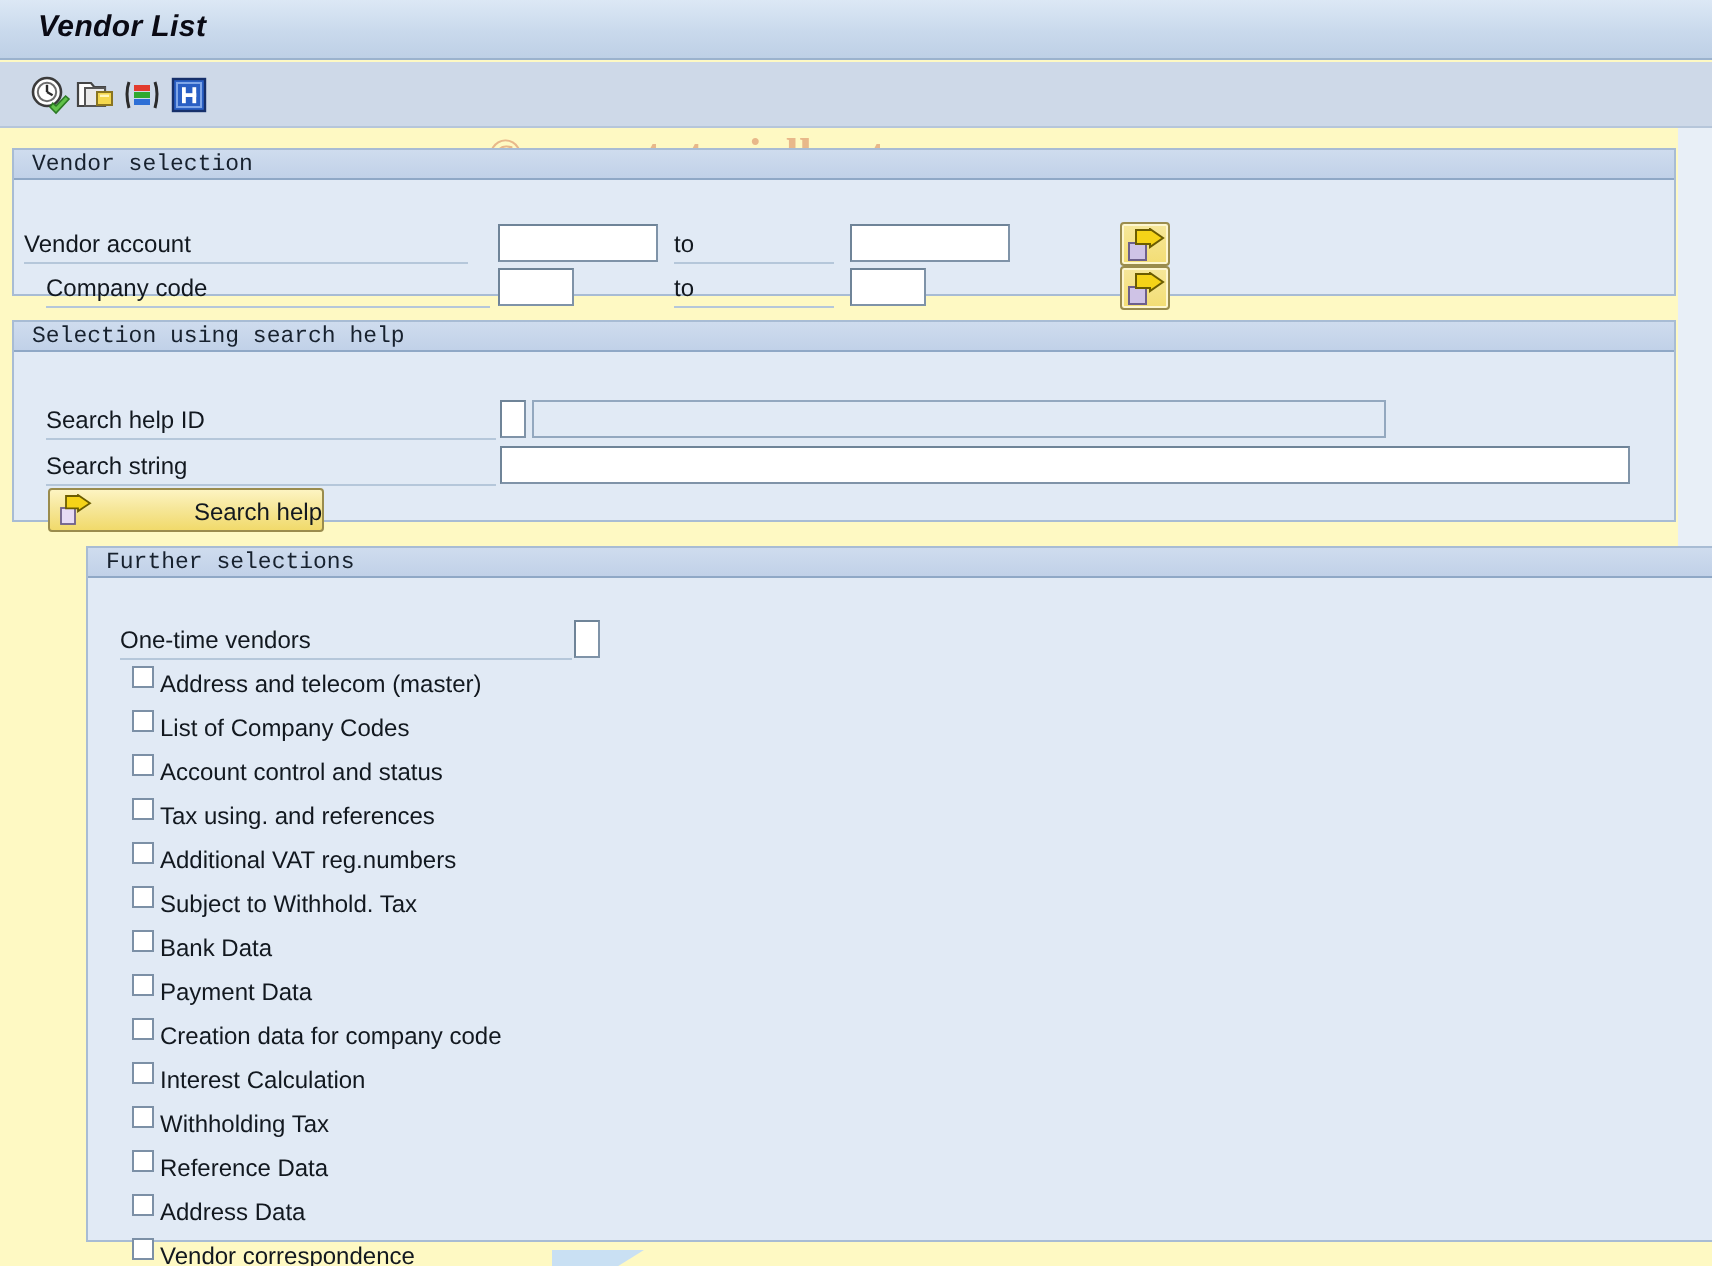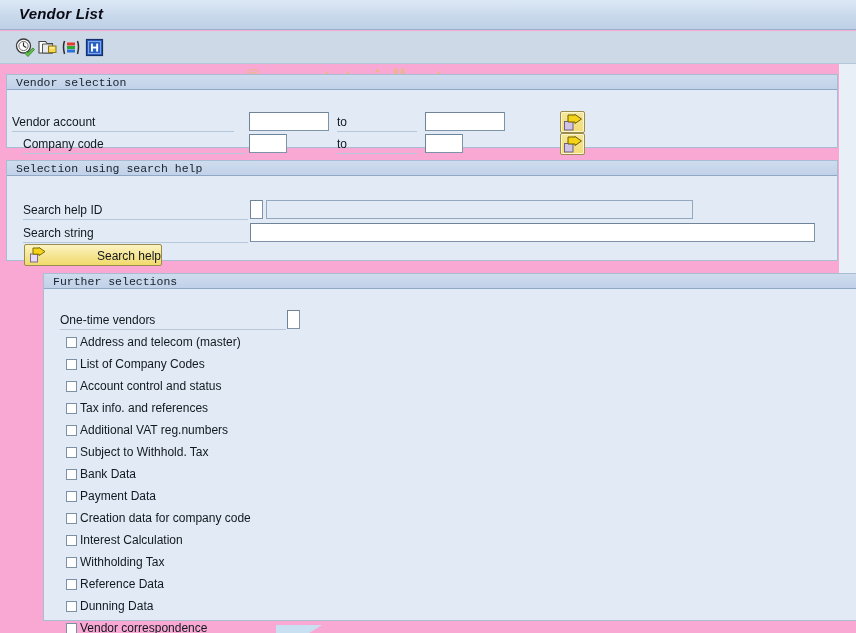--- a/index.html
+++ b/index.html
@@ -6,21 +6,21 @@
   html, body {
     margin: 0; padding: 0;
     width: 856px; height: 633px;
     background: #ffffff;
     font-family: "Liberation Sans", sans-serif;
     overflow: hidden;
   }
   #app {
     position: relative;
     width: 856px; height: 633px;
-    background: #f9a8d4;
+    background: #fef9c3;
   }
 
   
   .titlebar {
     position: absolute; left: 0; top: 0;
     width: 856px; height: 30px;
     background: linear-gradient(to bottom, #dce8f5 0%, #c9d9ec 55%, #bed0e6 100%);
     border-bottom: 1px solid #9bb2cd;
   }
   .titlebar .title {
@@ -133,21 +133,21 @@
     position: absolute; left: 0; right: 0; top: 0;
     text-align: right; line-height: 22px;
     font-size: 12px; color: #12181f;
     padding-left: 18px;
   }
 
   
   .cbrow {
     position: absolute; left: 22px;
     height: 18px;
-    display: flex; align-items: center;
+    display: flex; align-items: flex-start;
     cursor: pointer;
   }
   .cbox {
     width: 11px; height: 11px;
     background: #ffffff;
     border: 1px solid #7c90a6;
     flex: 0 0 auto;
     margin-right: 3px;
   }
   .cblabel {
@@ -295,21 +295,21 @@
       <div class="cbrow" style="top:66px;">
         <span class="cbox"></span>
         <span class="cblabel">List of Company Codes</span>
       </div>
       <div class="cbrow" style="top:88px;">
         <span class="cbox"></span>
         <span class="cblabel">Account control and status</span>
       </div>
       <div class="cbrow" style="top:110px;">
         <span class="cbox"></span>
-        <span class="cblabel">Tax info. and references</span>
+        <span class="cblabel">Tax using. and references</span>
       </div>
       <div class="cbrow" style="top:132px;">
         <span class="cbox"></span>
         <span class="cblabel">Additional VAT reg.numbers</span>
       </div>
       <div class="cbrow" style="top:154px;">
         <span class="cbox"></span>
         <span class="cblabel">Subject to Withhold. Tax</span>
       </div>
       <div class="cbrow" style="top:176px;">
@@ -331,21 +331,21 @@
       <div class="cbrow" style="top:264px;">
         <span class="cbox"></span>
         <span class="cblabel">Withholding Tax</span>
       </div>
       <div class="cbrow" style="top:286px;">
         <span class="cbox"></span>
         <span class="cblabel">Reference Data</span>
       </div>
       <div class="cbrow" style="top:308px;">
         <span class="cbox"></span>
-        <span class="cblabel">Dunning Data</span>
+        <span class="cblabel">Address Data</span>
       </div>
       <div class="cbrow" style="top:330px;">
         <span class="cbox"></span>
         <span class="cblabel">Vendor correspondence</span>
       </div>
     </div>
   </div>
 
   <div class="bottom-sliver"></div>
 </div>

